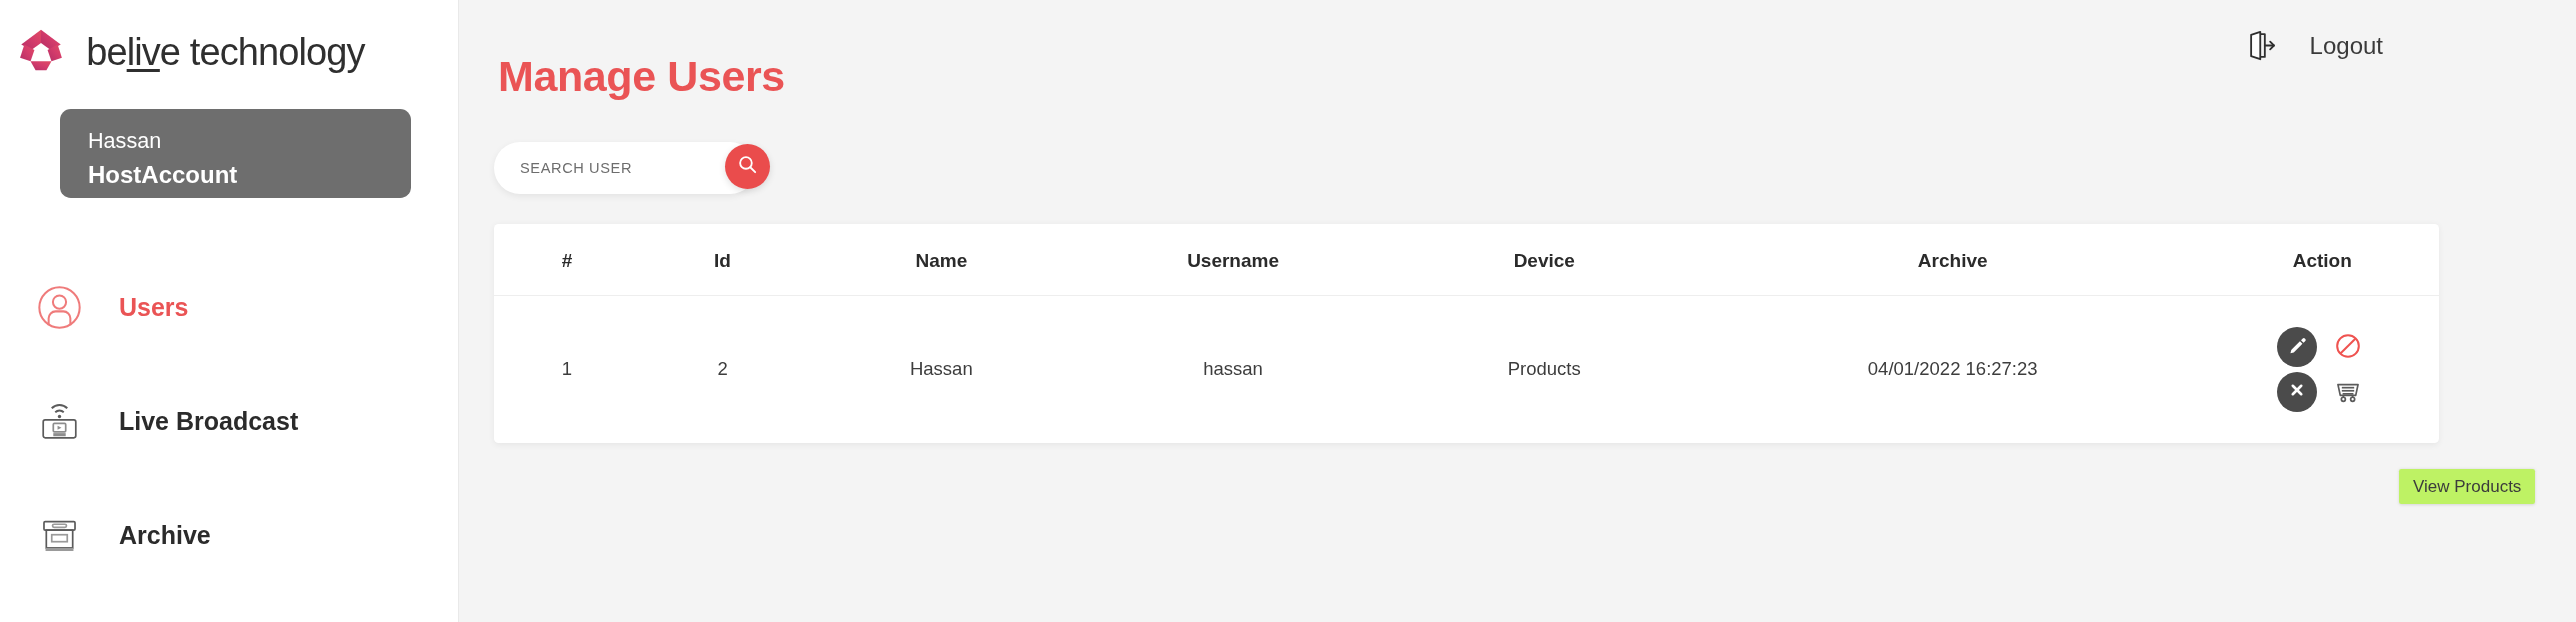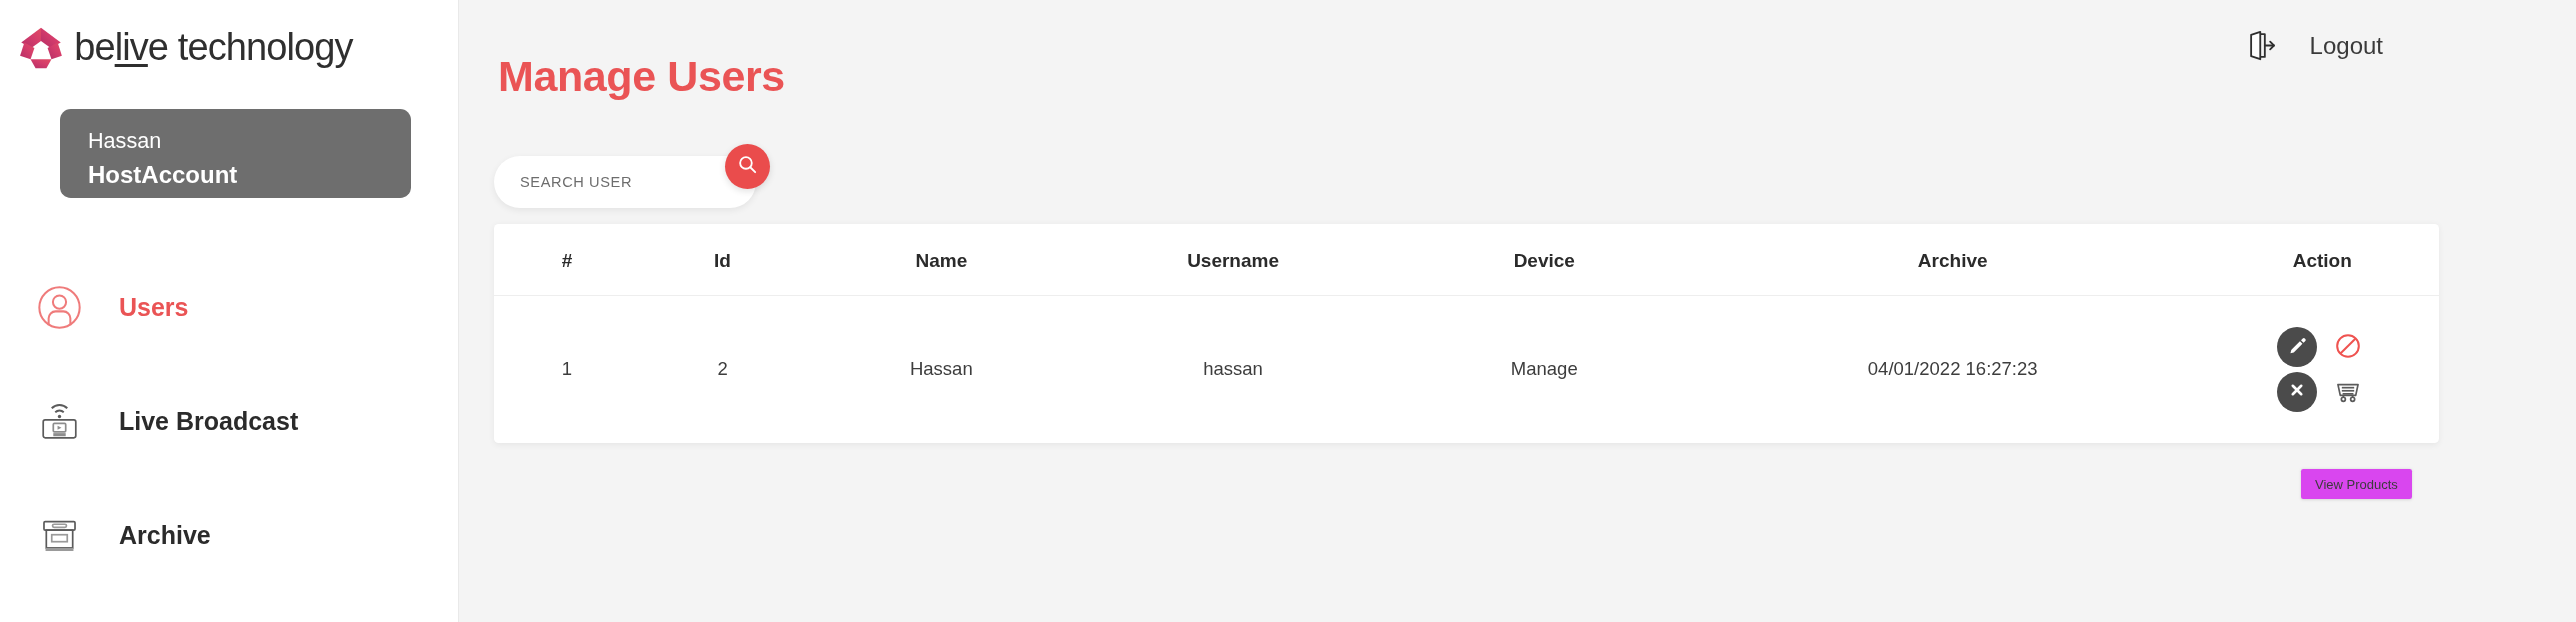--- a/index.html
+++ b/index.html
@@ -24,23 +24,24 @@
     width: 459px;
     height: 623px;
     background: #ffffff;
     border-right: 1.5px solid #e9e9e9;
     flex: 0 0 459px;
     position: relative;
   }
 
   .brand {
     display: flex;
-    align-items: center;
+    align-items: flex-end;
     padding: 21.6px 0 0 17px;
     height: 74px;
+    gap: 12px;
   }
   .brand-mark {
     width: 48px;
     height: 48px;
     flex: 0 0 48px;
     margin-right: 9.2px;
   }
   .brand-text {
     font-size: 38px;
     color: #2f2f2f;
@@ -140,21 +141,21 @@
 
   .search-wrap {
     position: absolute;
     left: 35px;
     top: 140px;
     width: 301px;
     height: 63px;
   }
   .search-box {
     position: absolute;
-    left: 0; top: 16px;
+    left: 0; top: 2px;
     width: 262px;
     height: 52px;
     background: #ffffff;
     border-radius: 31px;
     border: none;
     outline: none;
     padding: 0 23px 0 26px;
     font-size: 14.6px;
     color: #4a4a4a;
     letter-spacing: 0.5px;
@@ -239,25 +240,25 @@
     justify-content: center;
     cursor: pointer;
     border: none;
     padding: 0;
     background: transparent;
   }
   .act.dark { background: #4b4b4b; }
 
   .tooltip {
     position: absolute;
-    left: 1842px;
+    left: 1940px;
     top: 469px;
-    background: #d946ef;
+    background: #bef264;
     color: #3c3c3c;
-    font-size: 13px;
+    font-size: 17px;
     padding: 7.7px 14px;
     border-radius: 2.3px;
     box-shadow: 0 0.8px 3.1px rgba(0,0,0,0.12);
     white-space: nowrap;
     z-index: 30;
   }
 </style>
 </head>
 <body>
 
@@ -379,21 +380,21 @@
             <th class="col-created">Archive</th>
             <th class="col-action">Action</th>
           </tr>
         </thead>
         <tbody>
           <tr>
             <td>1</td>
             <td>2</td>
             <td>Hassan</td>
             <td>hassan</td>
-            <td>Manage</td>
+            <td>Products</td>
             <td>04/01/2022 16:27:23</td>
             <td>
               <div class="actions">
 
                 <button class="act dark">
                   <span>
                     <svg width="20" height="20" viewBox="0 0 26 26" fill="#ffffff">
                       <path d="M5.5 18.2 L16.8 6.9 l3.3 3.3 L8.8 21.5 L4.5 22.5 z"></path>
                       <path d="M18.2 5.5 l2.3 -2.3 a1.9 1.9 0 0 1 2.7 0 l0.6 0.6 a1.9 1.9 0 0 1 0 2.7 l-2.3 2.3 z"></path>
                     </svg>

